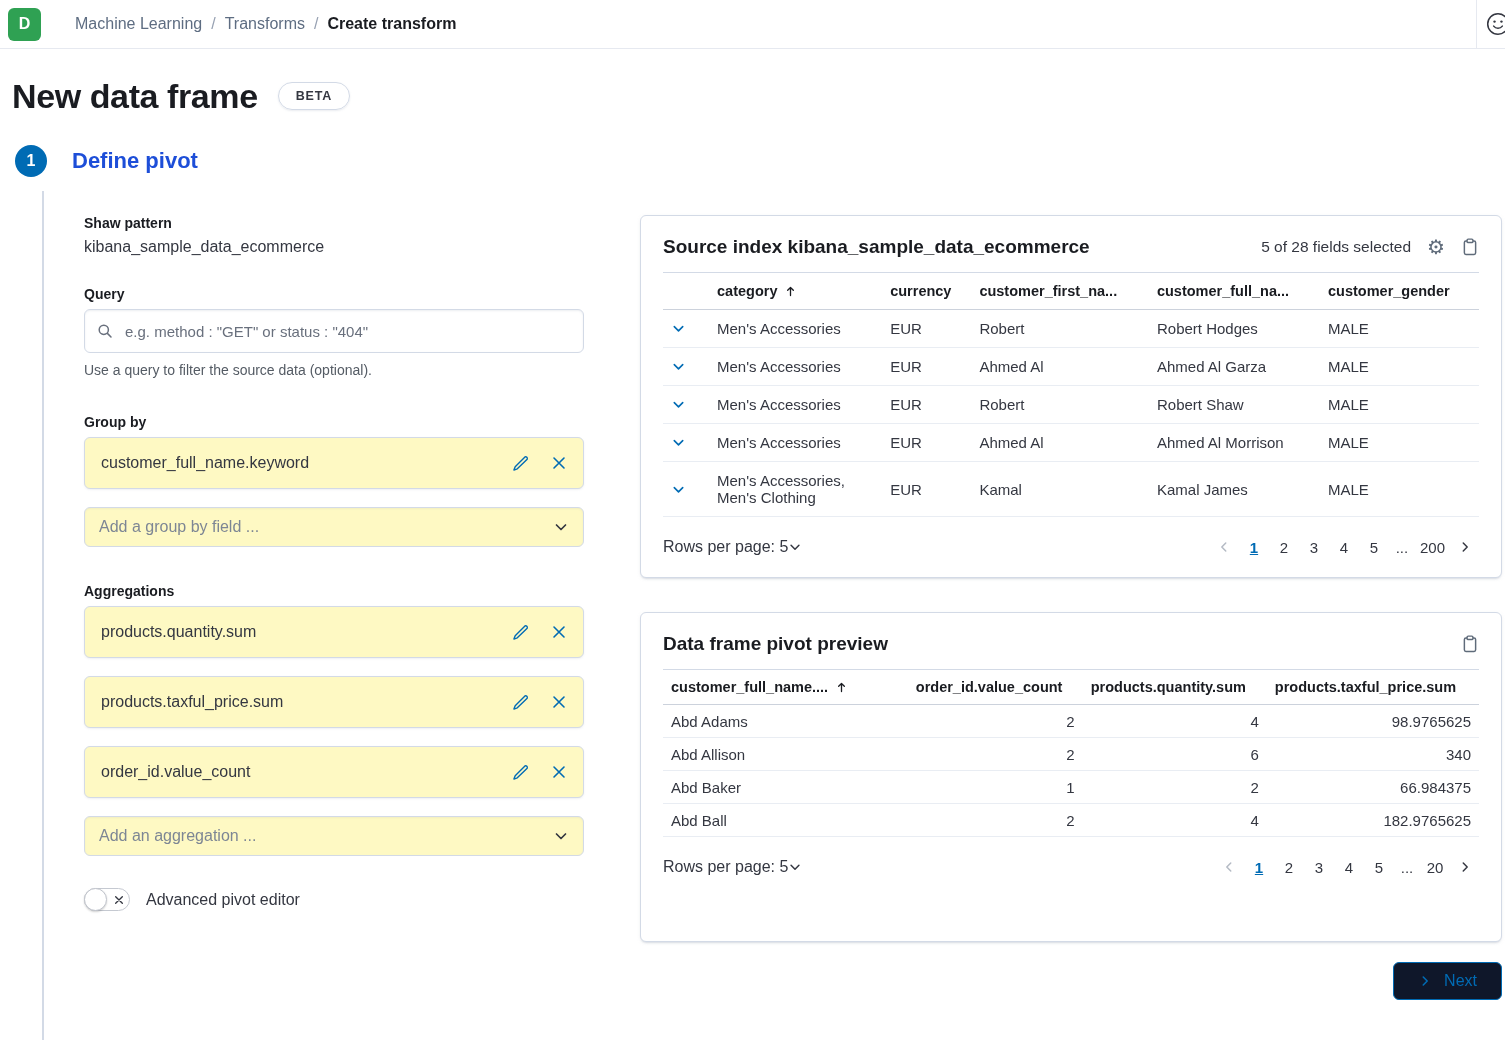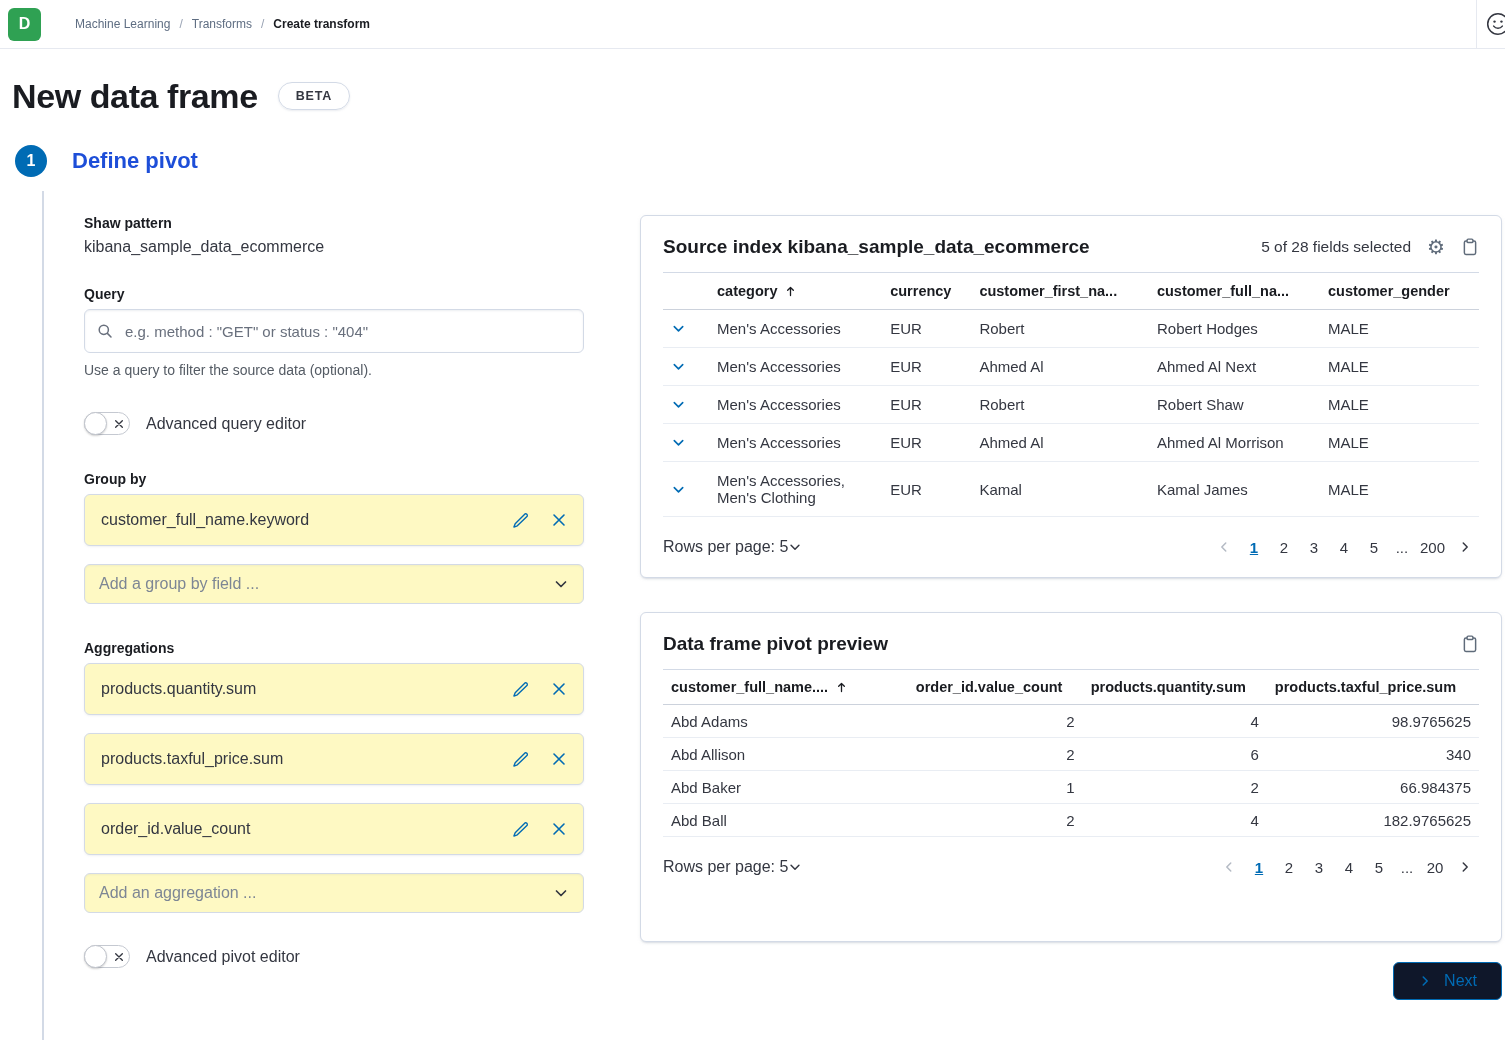--- a/index.html
+++ b/index.html
@@ -3,21 +3,21 @@
 <meta charset="utf-8">
 <style>
   * { box-sizing: border-box; }
   html,body { margin:0; padding:0; }
   body { font-family: "Liberation Sans", sans-serif; color:#343741; background:#fff; }
   .app { width:1505px; height:1061px; position:relative; background:#fff; overflow:hidden; }
 
   
   .top-bar { height:49px; display:flex; align-items:center; border-bottom:1px solid #e6e9f0; position:relative; padding-left:8px; }
   .space-avatar { width:33px; height:33px; border-radius:6px; background:var(--logo_bg,#2fa153); color:#fff; font-weight:700; font-size:16px; display:flex; align-items:center; justify-content:center; cursor:pointer; }
-  .breadcrumbs { margin-left:34px; display:flex; align-items:center; font-size:12px; }
+  .breadcrumbs { margin-left:34px; display:flex; align-items:center; font-size:16px; }
   .breadcrumbs a { color:#5e6d82; text-decoration:none; cursor:pointer; }
   .breadcrumbs .sep { color:#98a2b3; margin:0 9px; }
   .breadcrumbs .current { color:#1a1c21; font-weight:700; }
   .top-right { position:absolute; right:0; top:0; height:100%; display:flex; align-items:center; }
   .top-right .vdiv { width:1px; height:100%; background:#e6e9f0; margin-right:8px; }
   .news-icon { color:#343741; display:flex; margin-right:-6px; cursor:pointer; }
 
   
   .main { padding:26px 0 0 12px; }
   .title-row { display:flex; align-items:center; gap:20px; }
@@ -148,31 +148,20 @@
             <span class="search-icon">
               <svg width="16" height="16" viewBox="0 0 16 16">
                   <circle cx="6.8" cy="6.8" r="4.6" fill="none" stroke="currentColor" stroke-width="1.5"></circle>
                   <path d="M10.4 10.4 L14 14" stroke="currentColor" stroke-width="1.5" stroke-linecap="round"></path>
                 </svg>
             </span>
             <input class="query-input" type="text" placeholder="e.g. method : &quot;GET&quot; or status : &quot;404&quot;" style="">
           </div>
           <p class="help-text">Use a query to filter the source data (optional).</p>
 
-          <div class="toggle-row">
-            <span class="switch">
-              <span class="off-x">
-                <svg width="10" height="10" viewBox="0 0 12 12">
-                    <path d="M2 2 L10 10 M10 2 L2 10" stroke="currentColor" stroke-width="1.6" stroke-linecap="round"></path>
-                  </svg>
-              </span>
-              <span class="thumb"></span>
-            </span>
-            <span class="toggle-label">Advanced query editor</span>
-          </div>
 
           <div class="section">
             <p class="form-label">Group by</p>
             <div class="chip">
               <span class="flex">customer_full_name.keyword</span>
               <span class="edit-btn">
                 <svg width="17" height="17" viewBox="0 0 16 16">
                     <path d="M12.2 1.8 a1.6 1.6 0 0 1 2.1 2.1 L5 13 L1.8 14.2 L3 11 Z" fill="none" stroke="currentColor" stroke-width="1.3" stroke-linejoin="round"></path>
                   </svg>
               </span>
@@ -317,21 +306,21 @@
                   <td>
                       <span class="expand-btn">
                         <svg width="15" height="15" viewBox="0 0 16 16">
                           <path d="M3.5 6 L8 10.5 L12.5 6" fill="none" stroke="currentColor" stroke-width="1.7" stroke-linecap="round" stroke-linejoin="round"></path>
                         </svg>
                       </span>
                     </td>
                   <td>Men's Accessories</td>
                   <td>EUR</td>
                   <td>Ahmed Al</td>
-                  <td>Ahmed Al Next</td>
+                  <td>Ahmed Al Garza</td>
                   <td>MALE</td>
                 </tr>
                 <tr>
                   <td>
                       <span class="expand-btn">
                         <svg width="15" height="15" viewBox="0 0 16 16">
                           <path d="M3.5 6 L8 10.5 L12.5 6" fill="none" stroke="currentColor" stroke-width="1.7" stroke-linecap="round" stroke-linejoin="round"></path>
                         </svg>
                       </span>
                     </td>

